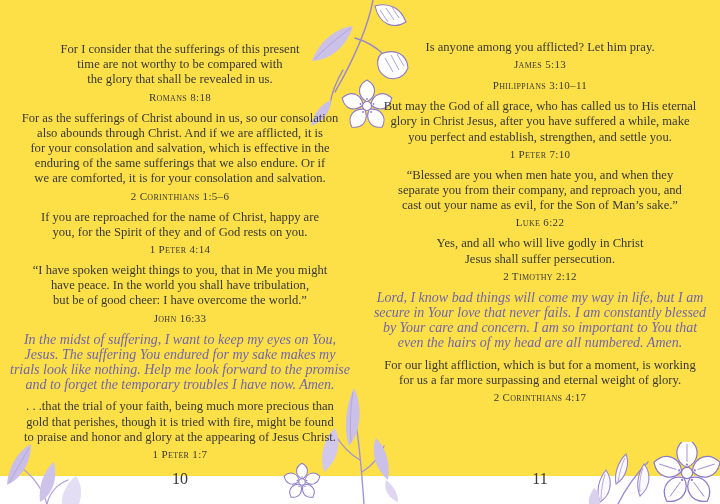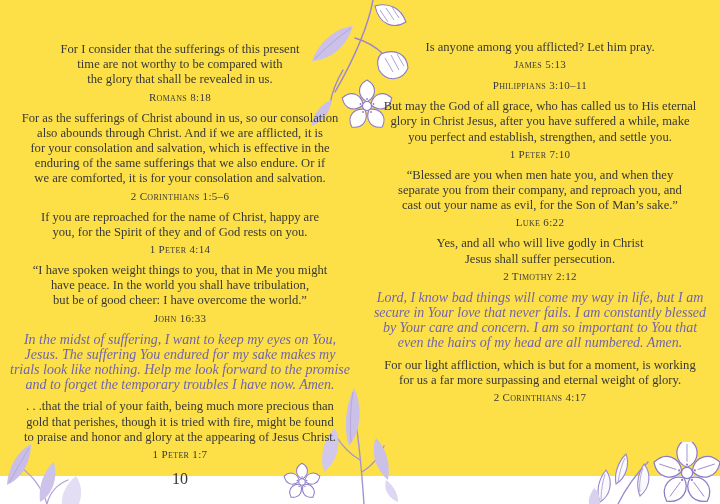--- a/index.html
+++ b/index.html
@@ -232,15 +232,16 @@
       <p class="prayer">Lord, I know bad things will come my way in life, but I am
 secure in Your love that never fails. I am constantly blessed
 by Your care and concern. I am so important to You that
 even the hairs of my head are all numbered. Amen.</p>
     </div>
     <div class="block">
       <p class="verse">For our light affliction, which is but for a moment, is working
 for us a far more surpassing and eternal weight of glory.</p>
       <p class="ref">2 Corinthians 4:17</p>
     </div>
+    <div class="pagenum">11</div>
   </div>
 
 </div>
 
 </body></html>

